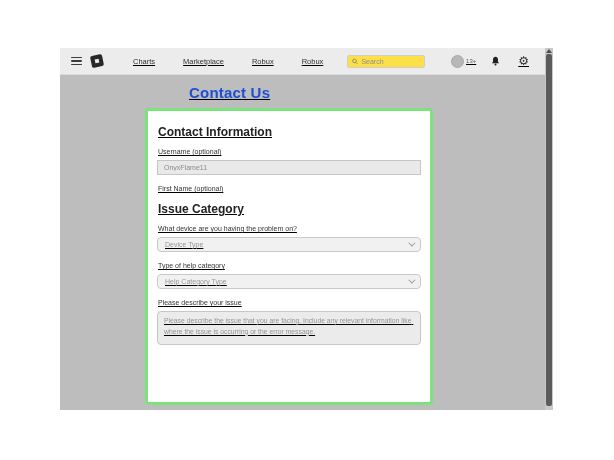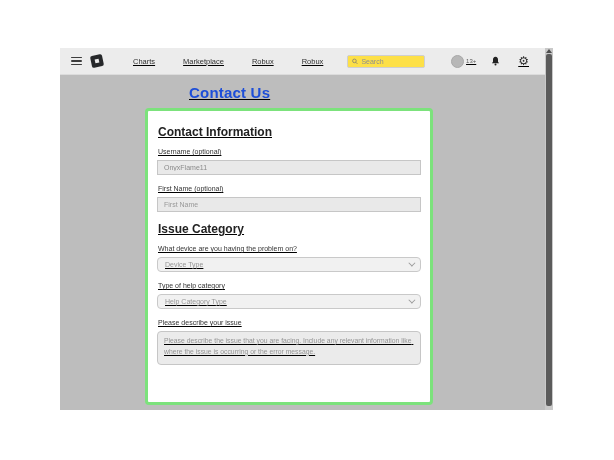--- a/index.html
+++ b/index.html
@@ -92,21 +92,20 @@
 
         <div class="section-heading">Contact Information</div>
 
         <div class="field">
           <div class="field-label">Username (optional)</div>
           <input class="text-input" type="text" value="OnyxFlame11" style="">
         </div>
 
         <div class="field">
           <div class="field-label">First Name (optional)</div>
-          <input class="text-input" type="text" placeholder="First Name" style="">
         </div>
 
 
 
         <div class="section-heading">Issue Category</div>
 
         <div class="field">
           <div class="field-label">What device are you having the problem on?</div>
           <div class="select">
             <span>Device Type</span>

